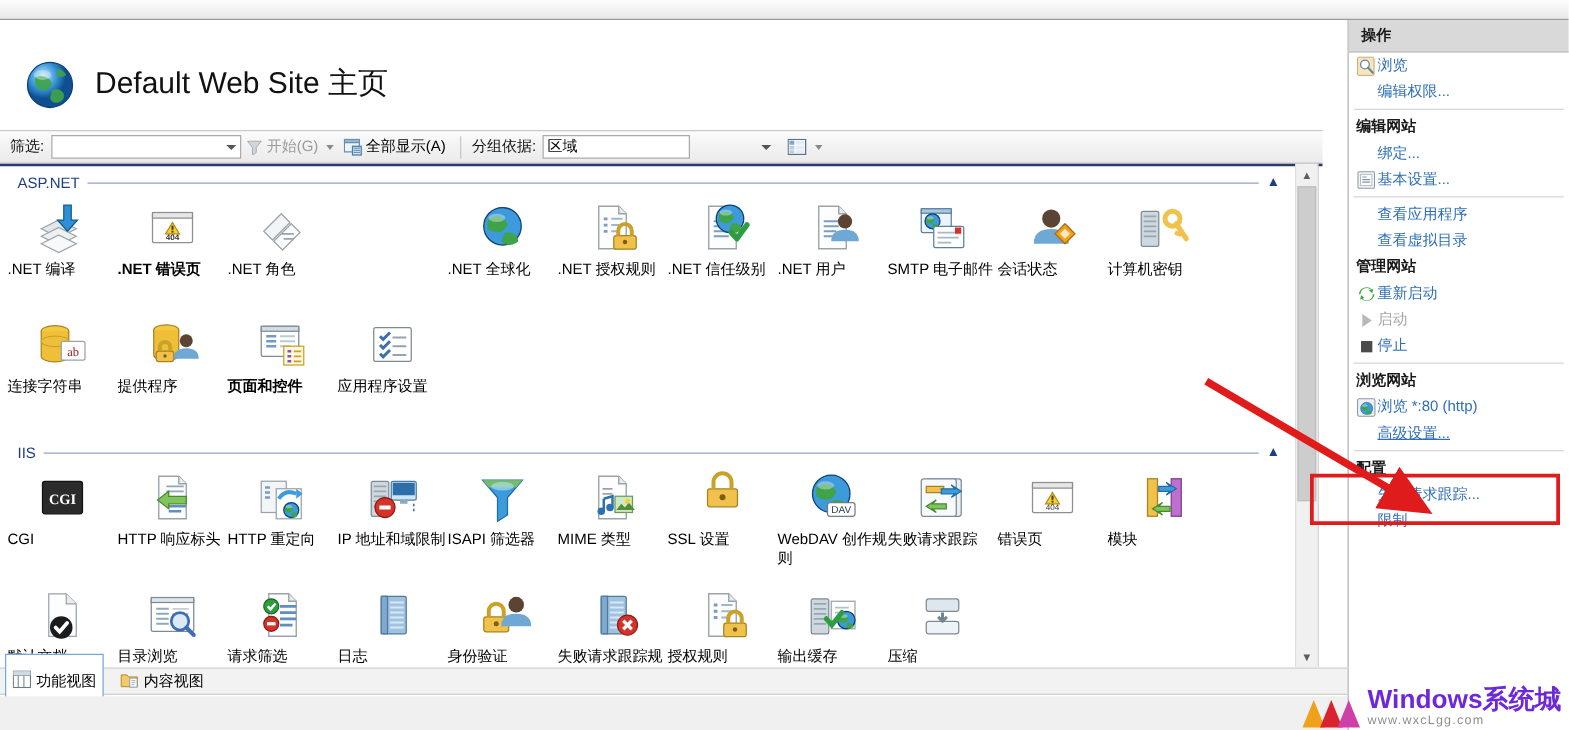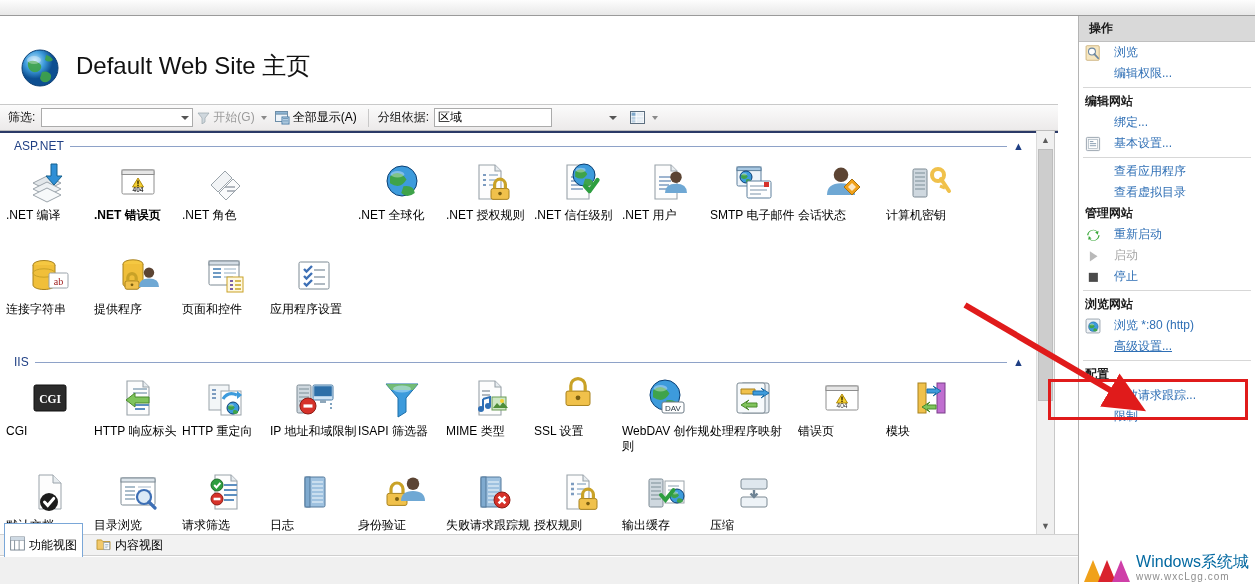--- a/index.html
+++ b/index.html
@@ -116,21 +116,21 @@
   #actions {
     position:absolute; left:1078px; top:16px; width:177px; height:518px;
     background:#ffffff; border-left:1px solid #b4b4b4;
   }
   #actions-head {
     height:26px; background:#d9d9d9; border-bottom:1px solid #bfbfbf;
     display:flex; align-items:center; padding-left:10px;
     font-weight:bold; font-size:12px; color:#1a1a1a;
   }
   .act-row {
-    display:flex; align-items:center; height:21px; padding-left:6px; gap:13px;
+    display:flex; align-items:center; height:21px; padding-left:6px; gap:1px;
   }
   .act-ico { width:16px; height:16px; flex:0 0 16px; position:relative; }
   .act-link { color:#2f6fb5; font-size:12px; white-space:nowrap; }
   .act-link.dim { color:#a5a5a5; }
   .act-link.ul { text-decoration:underline; }
   .act-sec {
     font-weight:bold; color:#1a1a1a; font-size:12px;
     padding-left:6px; height:21px; display:flex; align-items:center;
   }
   .act-div { height:1px; background:#d7d7d7; margin:3px 4px 3px 4px; }
@@ -148,21 +148,21 @@
   .vtab { display:flex; align-items:center; gap:4px; padding:12px 5px; font-size:12px; color:#000; }
   .vtab.sel { border:1px solid #7aa7d8; background:#ffffff; }
   #statusfill { position:absolute; left:0; top:23px; width:1078px; height:27px; background:#f0f0f0; }
   #rightbottom { position:absolute; left:1078px; top:0; width:177px; height:50px; background:#fff; border-left:1px solid #b4b4b4; }
 
   
   #wm { position:absolute; right:6px; bottom:2px; display:flex; align-items:flex-end; gap:6px; }
   #wm-mark { display:flex; align-items:flex-end; gap:1px; }
   .wmtri { width:0; height:0; border-left:9px solid transparent; border-right:9px solid transparent; }
   #wm-text { line-height:1; }
-  #wm-title { font-size:16px; font-weight:normal; color:#0369a1; }
+  #wm-title { font-size:21px; font-weight:bold; color:#6d28d9; }
   #wm-sub { font-size:10px; color:#8d8d8d; letter-spacing:1px; margin-top:2px; }
 
   
   #anno-box {
     position:absolute; left:1048px; top:379px; width:200px; height:41px;
     border:3px solid #e01b1b; pointer-events:none;
   }
   #anno-arrow { position:absolute; left:930px; top:290px; width:230px; height:130px; pointer-events:none; }
 </style>
 </head>
@@ -361,21 +361,21 @@
                 <ellipse cx="18" cy="11" rx="10" ry="4.2" fill="#f5c842" stroke="#a8821f"></ellipse>
                 <path d="M8 11v20c0 2.4 4.5 4.3 10 4.3s10-1.9 10-4.3V11" fill="#f0bf3a" stroke="#a8821f"></path>
                 <rect x="10" y="27.88" width="14" height="8.4" rx="2" fill="#f0c14b" stroke="#a8821f"></rect>
                 <path d="M12.8 27.88 v-3.08 a4.2 4.2 0 0 1 8.4 0 v3.08" fill="none" stroke="#c9a227" stroke-width="3.2"></path>
                 <circle cx="17" cy="31.799999999999997" r="1.4000000000000001" fill="#7a5f12"></circle>
                 <circle cx="34" cy="19.6" r="5.2" fill="#5c4433"></circle>
                 <path d="M24 34 q0 -8.4 10 -8.4 q10 0 10 8.4z" fill="#6fa8d4"></path>
               </svg></div>
             <div class="lbl">提供程序</div>
           </div>
-          <div class="tile" style="left: 182px; top: 114px;">
+          <div class="tile" style="left: 182px; top: 114px; font-weight: bold;">
             <div class="ic"><svg width="46" height="46" viewBox="0 0 46 46">
                 <rect x="6" y="8" width="30" height="24" rx="1.5" fill="#fff" stroke="#7d8a94"></rect>
                 <rect x="6" y="8" width="30" height="4" fill="#d4dde5" stroke="#7d8a94"></rect>
                 <path d="M10 16h8M10 20h8M10 24h8" stroke="#6f9bc4" stroke-width="2"></path>
                 <path d="M21 16h12M21 20h12M21 24h9" stroke="#b9cad8" stroke-width="1.6"></path>
                 <rect x="24" y="24" width="16" height="15" fill="#fff8e0" stroke="#c9a227"></rect>
                 <path d="M27 28h3M27 32h3M27 36h3" stroke="#7b5ea8" stroke-width="2"></path>
                 <path d="M32 28h6M32 32h6M32 36h6" stroke="#c9a227" stroke-width="1.4"></path>
               </svg></div>
             <div class="lbl">页面和控件</div>
@@ -484,21 +484,21 @@
             <div class="lbl">WebDAV 创作规则</div>
           </div>
           <div class="tile" style="left: 710px; top: 20px;">
             <div class="ic"><svg width="46" height="46" viewBox="0 0 46 46">
                 <rect x="10" y="8" width="28" height="30" rx="2" fill="#e9eff4" stroke="#7d8a94"></rect>
                 <rect x="6" y="8" width="28" height="30" rx="2" fill="#f7fafc" stroke="#7d8a94"></rect>
                 <path d="M10 14h14v5H10z" fill="#f0c14b" stroke="#a8821f"></path>
                 <path d="M22 16h11l-3-3 8 5-8 5 3-3H22z" fill="#3d9bdc" stroke="#1d6ea8"></path>
                 <path d="M26 28H15l3-3-8 5 8 5-3-3h11z" fill="#7fc45c" stroke="#4a8a2c"></path>
               </svg></div>
-            <div class="lbl">处理程序映射</div>
+            <div class="lbl">失败请求跟踪</div>
           </div>
           <div class="tile" style="left: 798px; top: 20px;">
             <div class="ic"><svg width="46" height="46" viewBox="0 0 46 46">
                 <rect x="7" y="11" width="32" height="24" rx="1.5" fill="#ffffff" stroke="#8e8e8e"></rect>
                 <rect x="7" y="11" width="32" height="4.5" fill="#e6e6e6" stroke="#8e8e8e"></rect>
                 <path d="M23 19l5.5 9h-11z" fill="#f5d130" stroke="#b08a0d"></path>
                 <rect x="22.2" y="21.5" width="1.6" height="3.4" fill="#4a3a00"></rect>
                 <rect x="22.2" y="25.6" width="1.6" height="1.5" fill="#4a3a00"></rect>
                 <text x="23" y="33.4" font-size="6.5" text-anchor="middle" fill="#333" font-family="Liberation Sans, sans-serif">404</text>
               </svg></div>

